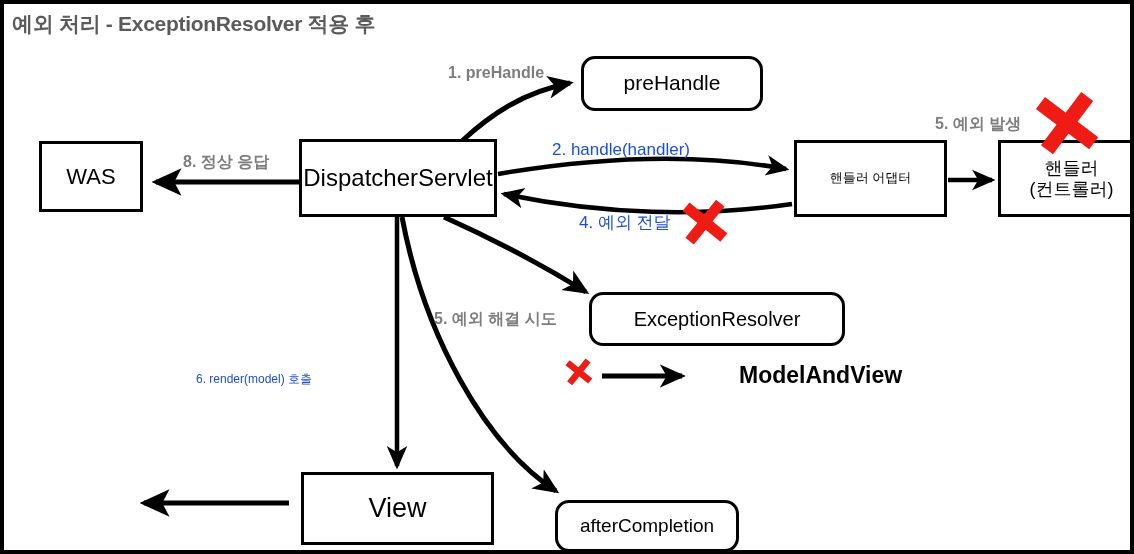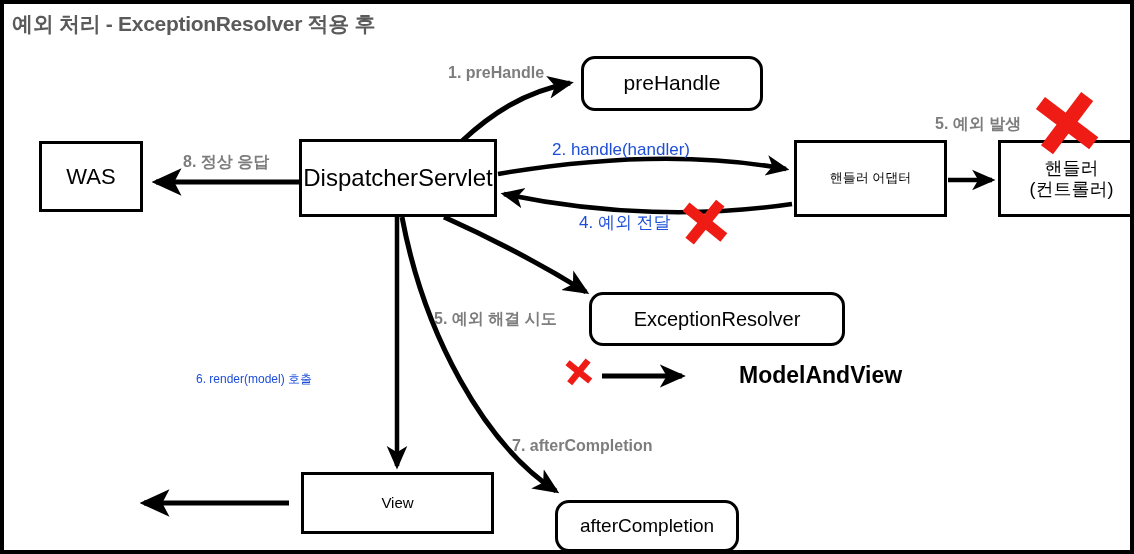--- a/index.html
+++ b/index.html
@@ -159,41 +159,40 @@
   </div>
 
   <div class="node rounded" style="left:585px; top:288px; width:256px; height:54px; font-size:20px;">
     <span>ExceptionResolver</span>
   </div>
 
   <div class="plain-text" style="left:690px; top:358px; font-size:23px;margin-left:45px;">
     <span>ModelAndView</span>
   </div>
 
-  <div class="node node-rect" style="left:297px; top:468px; width:193px; height:62px; font-size:15px;">
+  <div class="node node-rect" style="left:297px; top:468px; width:193px; height:73px; font-size:27px;">
     <span>View</span>
   </div>
 
   <div class="node rounded" style="left:551px; top:496px; width:184px; height:52px; font-size:19px;">
     <span>afterCompletion</span>
   </div>
 
   <div class="label" style="left:444px; top:60px;">1. preHandle</div>
 
   <div class="label light" style="left:548px; top:136px; font-size:17px;">2. handle(handler)</div>
 
   <div class="label" style="left:931px; top:110px;">5. 예외 발생</div>
 
   <div class="label light" style="left:575px; top:207px; font-size:17px;">4. 예외 전달</div>
 
   <div class="label" style="left:430px; top:305px;">5. 예외 해결 시도</div>
 
   <div class="label light" style="left:192px; top:367px; font-size:12px;">6. render(model) 호출</div>
 
-  <div class="label" style="left:508px; top:433px;">7. afterCompletion</div>
 
   <div class="label" style="left:179px; top:148px;">8. 정상 응답</div>
 
 
   <div class="redx" style="left:1029px; top:80px; font-size:82px; transform:rotate(-8deg); -webkit-text-stroke:7px #ee1c15;">✕</div>
 
   <div class="redx" style="left:676px; top:190px; font-size:60px; transform:rotate(-6deg); -webkit-text-stroke:5px #ee1c15;">✕</div>
 
   <div class="redx" style="left:560px; top:351px; font-size:36px; transform:rotate(-6deg); -webkit-text-stroke:3px #ee1c15;">✕</div>
 

